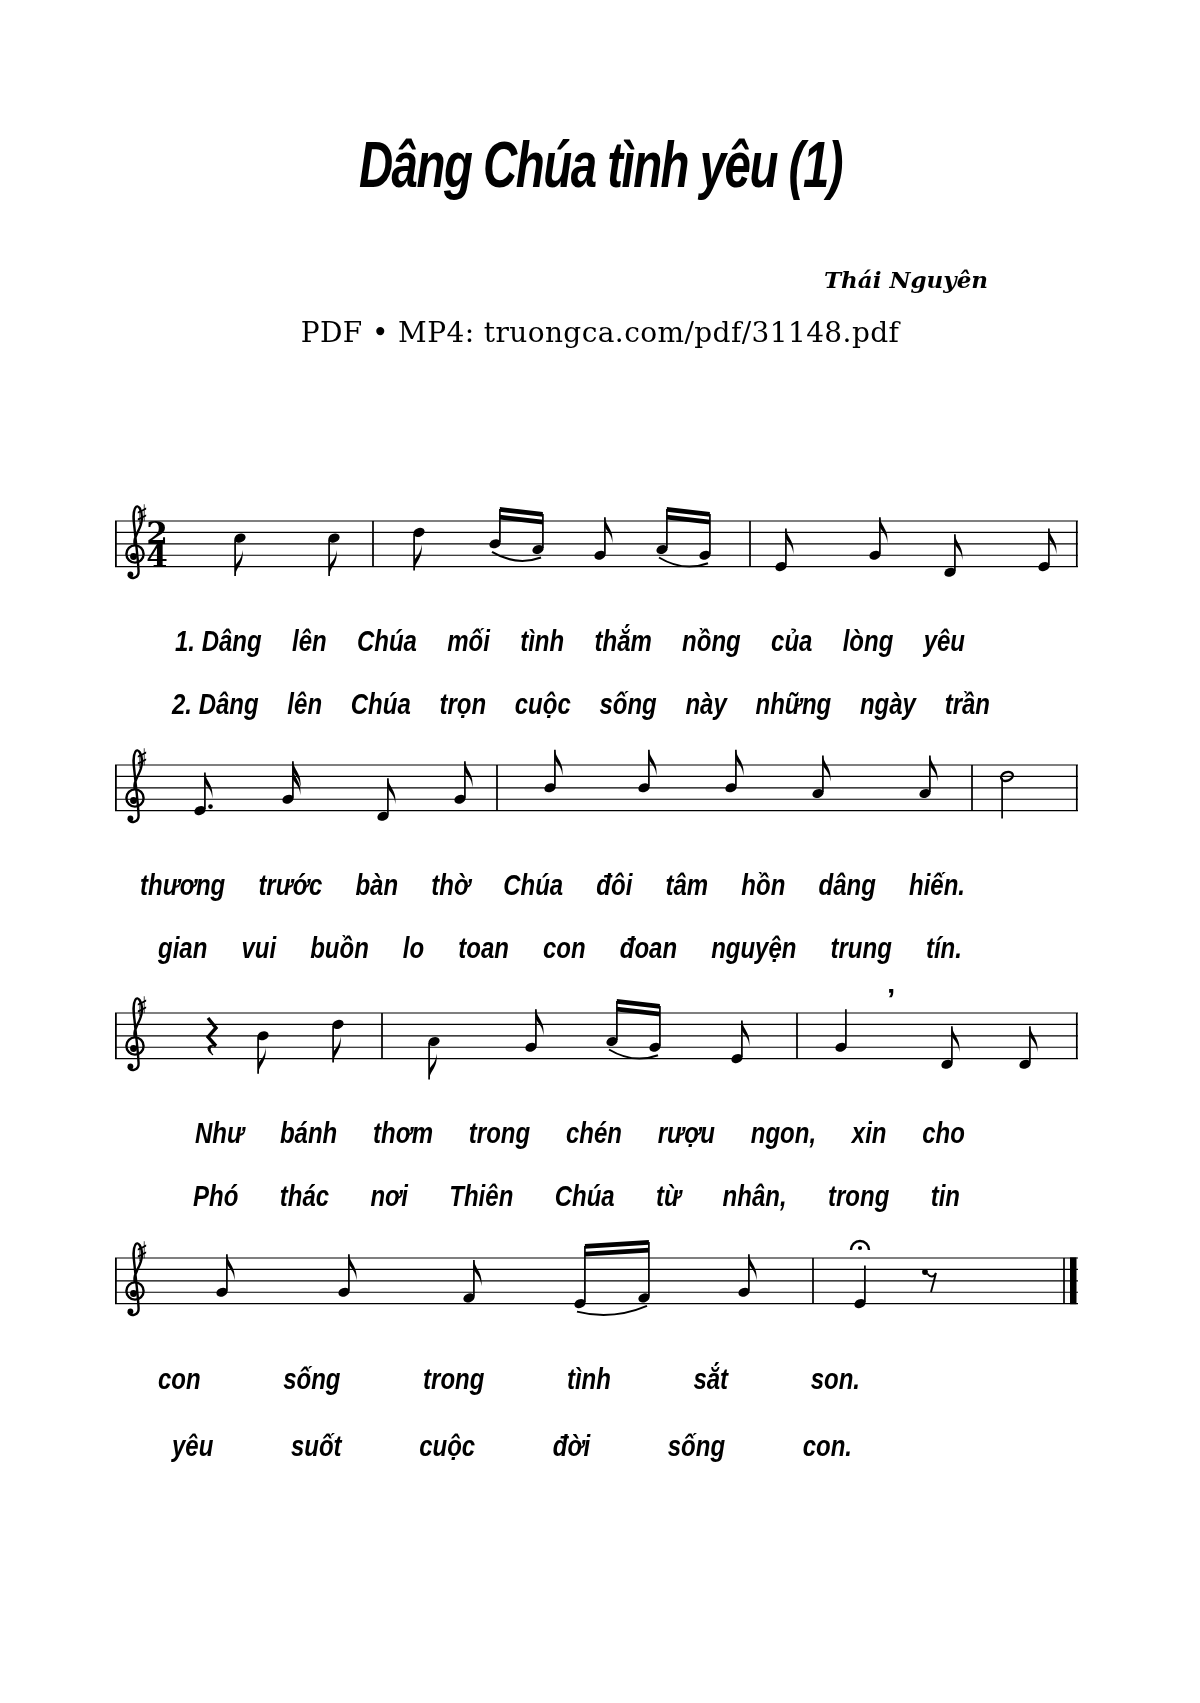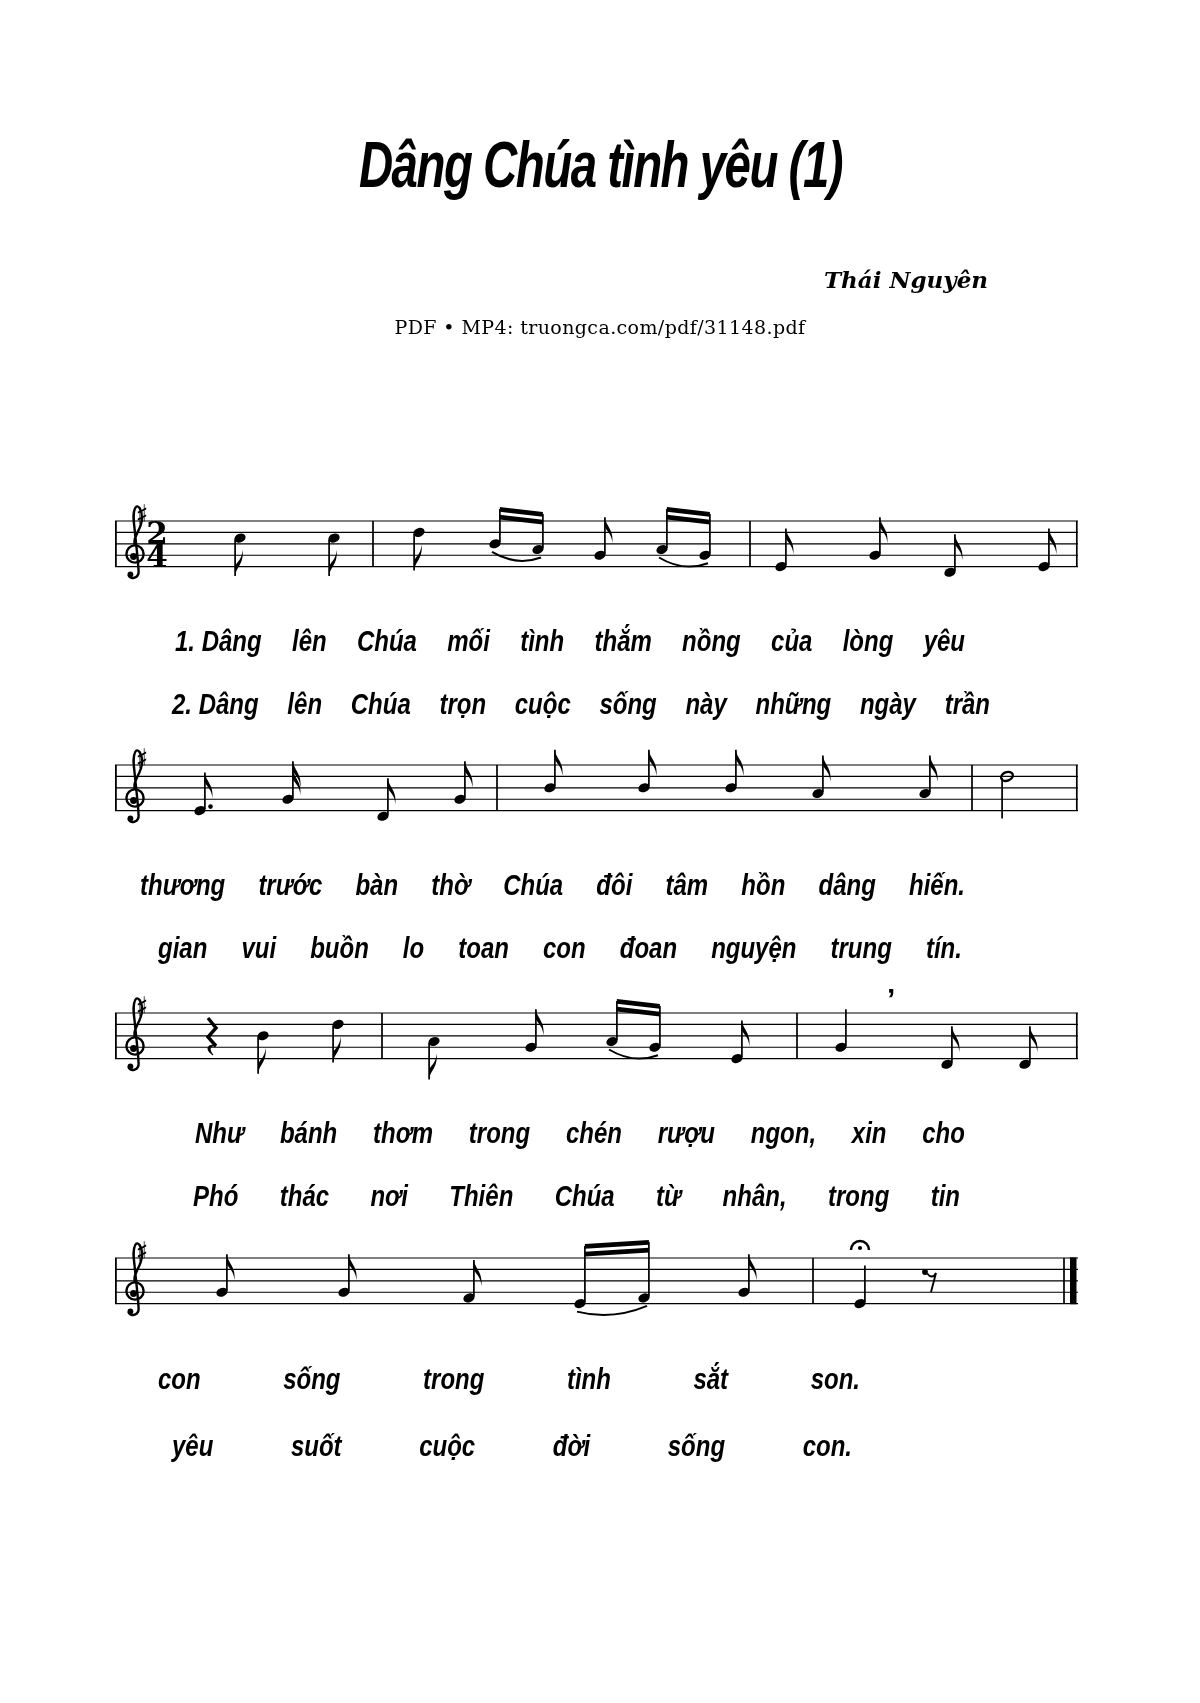--- a/index.html
+++ b/index.html
@@ -5,21 +5,21 @@
   html,body{margin:0;padding:0;background:#e8e8e8;}
   .page{position:relative;width:1200px;height:1703px;background:#fff;overflow:hidden;
         font-family:"Liberation Sans",sans-serif;color:#000;}
   .title{position:absolute;top:128px;left:0;right:0;text-align:center;margin:0;}
   .title span{display:inline-block;font-style:italic;font-weight:bold;font-size:64px;
         letter-spacing:-2px;transform:scaleX(.74);transform-origin:center;
         font-family:"Liberation Sans",sans-serif;}
   .composer{position:absolute;top:266px;right:212px;font-family:"DejaVu Serif",serif;
         font-style:italic;font-weight:bold;font-size:23px;}
   .srcline{position:absolute;top:316px;left:0;right:0;text-align:center;
-        font-family:"DejaVu Serif",serif;font-size:19px;letter-spacing:.4px;}
+        font-family:"DejaVu Serif",serif;font-size:28px;letter-spacing:.4px;}
   .lyric{position:absolute;display:flex;justify-content:space-between;
         font-style:italic;font-weight:bold;font-size:30px;white-space:nowrap;
         transform:scaleX(.8);transform-origin:left center;
         font-family:"Liberation Sans",sans-serif;}
   .msys{position:absolute;left:0;}
 </style>
 </head>
 <body>
 
 <div class="page">

